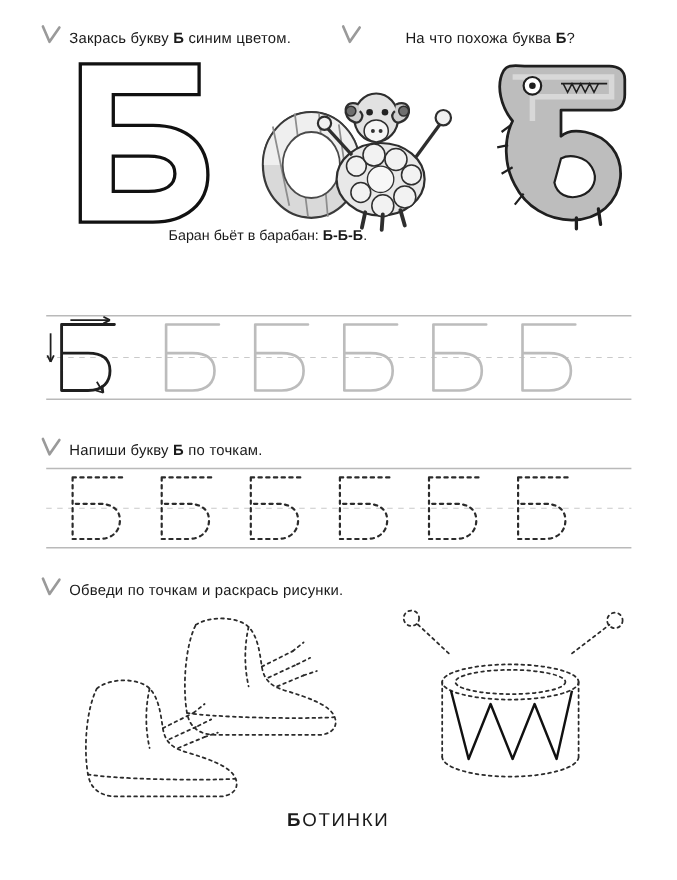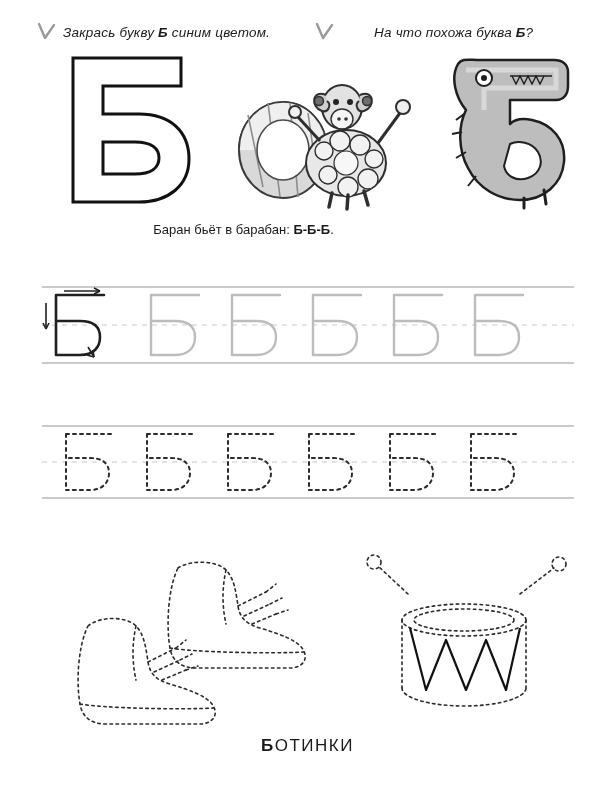--- a/index.html
+++ b/index.html
@@ -18,23 +18,22 @@
   .page {
     position: relative;
     width: 615px;
     height: 800px;
     background: #fff;
   }
 
   
   .task-head {
     display: flex;
-    align-items: center;
+    align-items: flex-end;
     gap: 7px;
-    font-style: italic;
   }
   .check {
     width: 18px;
     height: 20px;
     flex: 0 0 auto;
   }
   .task-text {
     font-size: 13.5px;
     letter-spacing: .2px;
     white-space: nowrap;
@@ -67,21 +66,21 @@
   }
   .pic-croc {
     position: absolute;
     left: 440px;
     top: 48px;
     width: 140px;
     height: 165px;
   }
   .caption1 {
     position: absolute;
-    top: 222px;
+    top: 206px;
     left: 0;
     width: 487px;
     text-align: center;
     font-size: 13px;
   }
   .caption1 b { font-weight: bold; }
 
   
   .sec2-head { position: absolute; top: 256px; left: 38px; }
   .strip2 {
@@ -252,20 +251,30 @@
       </g>
       <g transform="translate(338,0)">
         <path d="M14 10 L62 10 M14 10 L14 70 C14 70 28 70 38 70 C52 70 58 62 58 52 C58 42 52 36 38 36 L14 36"></path>
       </g>
       <g transform="translate(419,0)">
         <path d="M14 10 L62 10 M14 10 L14 70 C14 70 28 70 38 70 C52 70 58 62 58 52 C58 42 52 36 38 36 L14 36"></path>
       </g>
     </g>
   </svg>
 
+  <div class="task-head sec3-head">
+    <svg class="check" viewBox="0 0 18 20">
+      <path d="M1 2 L7 16 L16 3" fill="none" stroke="#9a9a9a" stroke-width="2.4" stroke-linecap="round" stroke-linejoin="round"></path>
+    </svg>
+    <span class="task-text">
+      <span>Напиши букву</span>
+      <b>Б</b>
+      <span>по точкам.</span>
+    </span>
+  </div>
 
   <svg class="strip3" viewBox="0 0 532 76">
     <line x1="0" y1="2" x2="532" y2="2" stroke="#b9b9b9" stroke-width="1.4"></line>
     <line x1="0" y1="38" x2="532" y2="38" stroke="#c9c9c9" stroke-width="1" stroke-dasharray="5 5"></line>
     <line x1="0" y1="74" x2="532" y2="74" stroke="#b9b9b9" stroke-width="1.4"></line>
     <g stroke="#2b2b2b" stroke-width="2" fill="none" stroke-dasharray="3 4" stroke-linecap="round">
       <g transform="translate(14,0)">
         <path d="M10 10 L56 10 M10 10 L10 66 C10 66 24 66 34 66 C47 66 53 58 53 49 C53 40 47 34 34 34 L10 34"></path>
       </g>
       <g transform="translate(95,0)">
@@ -279,20 +288,26 @@
       </g>
       <g transform="translate(338,0)">
         <path d="M10 10 L56 10 M10 10 L10 66 C10 66 24 66 34 66 C47 66 53 58 53 49 C53 40 47 34 34 34 L10 34"></path>
       </g>
       <g transform="translate(419,0)">
         <path d="M10 10 L56 10 M10 10 L10 66 C10 66 24 66 34 66 C47 66 53 58 53 49 C53 40 47 34 34 34 L10 34"></path>
       </g>
     </g>
   </svg>
 
+  <div class="task-head sec4-head">
+    <svg class="check" viewBox="0 0 18 20">
+      <path d="M1 2 L7 16 L16 3" fill="none" stroke="#9a9a9a" stroke-width="2.4" stroke-linecap="round" stroke-linejoin="round"></path>
+    </svg>
+    <span class="task-text">Обведи по точкам и раскрась рисунки.</span>
+  </div>
 
   <svg class="draw-area" viewBox="0 0 560 180">
     <g stroke="#2b2b2b" fill="none" stroke-width="1.6" stroke-dasharray="2.5 3.5" stroke-linecap="round">
 
       <g>
 
         <path d="M148 20 C160 12 186 12 196 22 C204 30 206 44 208 58
                  C210 70 216 76 230 80 C250 86 266 92 272 100
                  C278 108 276 118 262 120 L166 120
                  C150 120 142 112 140 100 C136 78 138 40 148 20 Z"></path>

